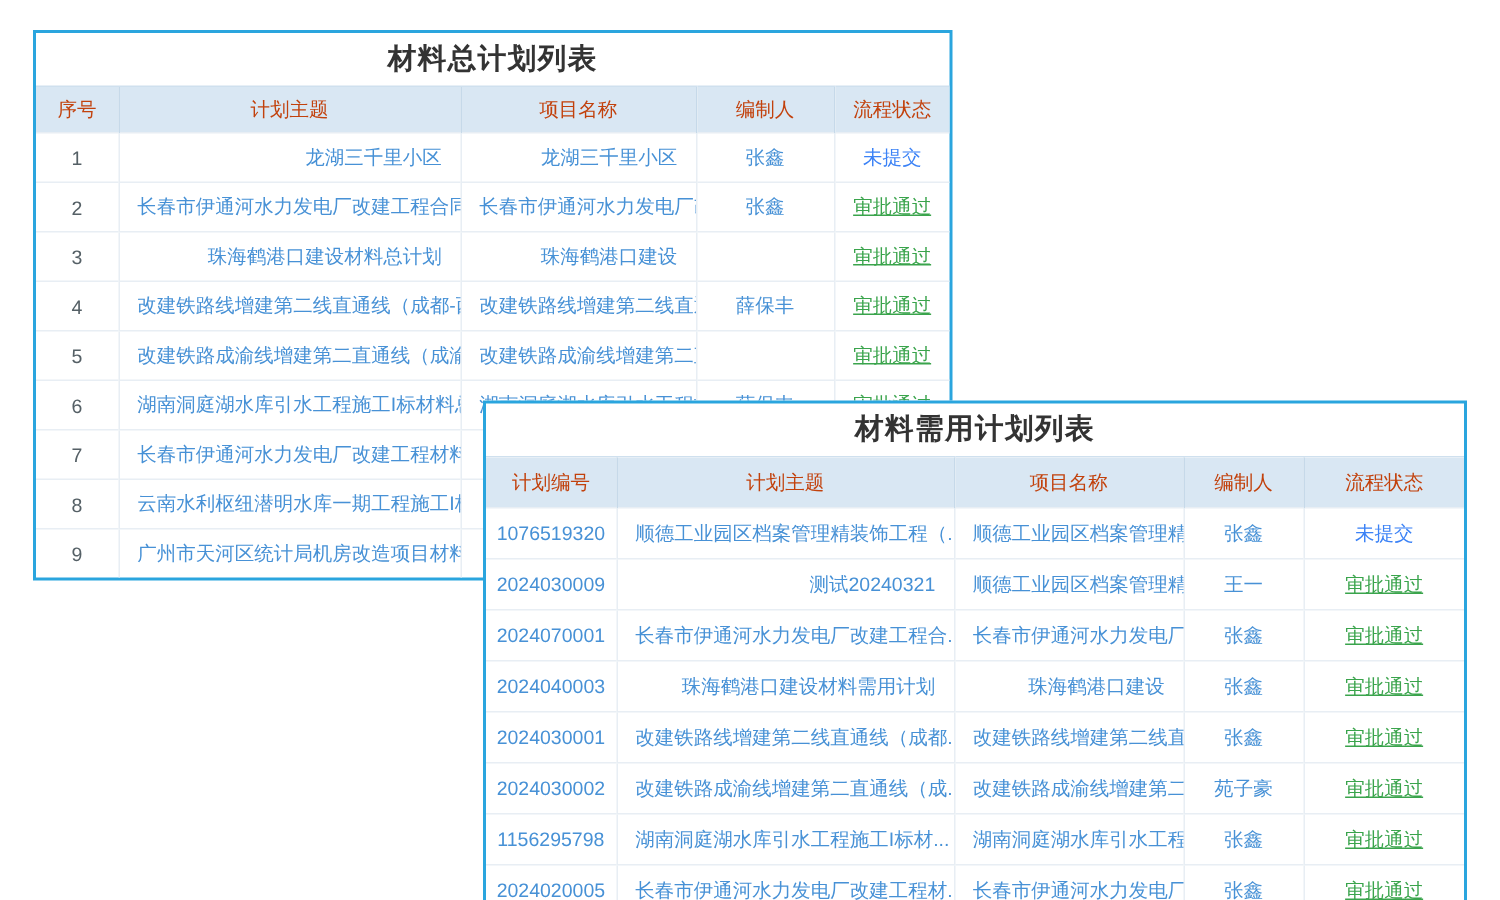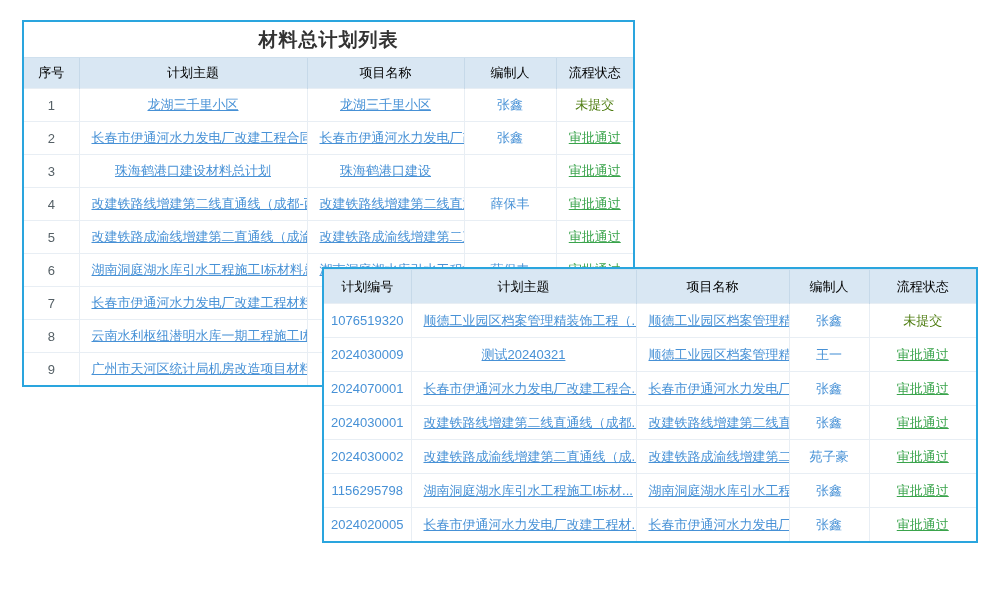--- a/index.html
+++ b/index.html
@@ -13,39 +13,39 @@
     border:2px solid #2aa5de;
   }
   #panel1{left:22px;top:20px;width:613px;}
   #panel2{left:322px;top:267px;width:656px;}
   .panel-title{
     height:35px;line-height:35px;text-align:center;
     font-size:19px;font-weight:bold;color:#333333;letter-spacing:1px;
   }
   table{border-collapse:collapse;table-layout:fixed;width:100%;}
   th{
-    background:#d9e7f3;color:#000000;font-weight:normal;font-size:13px;
+    background:#d9e7f3;color:#c2410c;font-weight:normal;font-size:13px;
     border-top:1px solid #cfe0ee;border-left:1px solid #c6d9e9;
     text-align:center;overflow:hidden;white-space:nowrap;
   }
   th:first-child{border-left:none;}
   #panel1 th{height:28px;}
   #panel2 th{height:31px;}
   td{
     font-size:13px;text-align:center;overflow:hidden;white-space:nowrap;
     border-top:1px solid #e8eef4;border-left:1px solid #e8eef4;
     text-overflow:clip;
   }
   td:first-child{border-left:none;}
   #panel1 td{height:30px;}
   #panel2 td{height:31px;}
-  .c-left{text-align:center;padding:0 12px;text-decoration:underline;}
+  .c-left{text-align:right;padding:0 12px;}
   .c-index{color:#556066;}
   .c-link{color:#4791d6;cursor:pointer;}
-  .st-unsubmitted{color:#4d7c0f;cursor:pointer;}
+  .st-unsubmitted{color:#3b82f6;cursor:pointer;}
   .st-approved{color:#3aa44c;text-decoration:underline;cursor:pointer;margin-left:32px;}
 </style>
 </head>
 <body>
 
 <section class="panel" id="panel1">
   <div class="panel-title">材料总计划列表</div>
   <table>
     <colgroup>
       <col style="width:55px">
@@ -125,20 +125,21 @@
           <td class="c-link c-left">广州市天河区统计局机房改造项目材料总计划</td>
           <td class="c-link c-left"></td>
           <td class="c-link"></td>
           <td></td>
         </tr>
       </tbody>
   </table>
 </section>
 
 <section class="panel" id="panel2">
+  <div class="panel-title">材料需用计划列表</div>
   <table>
     <colgroup>
       <col style="width:87px">
         <col style="width:225px">
         <col style="width:153px">
         <col style="width:80px">
         <col style="width:107px">
     </colgroup>
     <thead>
       <tr>
@@ -165,20 +166,27 @@
           <td class="st-approved">审批通过</td>
         </tr>
         <tr>
           <td class="c-link">2024070001</td>
           <td class="c-link c-left">长春市伊通河水力发电厂改建工程合...</td>
           <td class="c-link c-left">长春市伊通河水力发电厂改建工程</td>
           <td class="c-link">张鑫</td>
           <td class="st-approved">审批通过</td>
         </tr>
         <tr>
+          <td class="c-link">2024040003</td>
+          <td class="c-link c-left">珠海鹤港口建设材料需用计划</td>
+          <td class="c-link c-left">珠海鹤港口建设</td>
+          <td class="c-link">张鑫</td>
+          <td class="st-approved">审批通过</td>
+        </tr>
+        <tr>
           <td class="c-link">2024030001</td>
           <td class="c-link c-left">改建铁路线增建第二线直通线（成都...</td>
           <td class="c-link c-left">改建铁路线增建第二线直通线（成都...</td>
           <td class="c-link">张鑫</td>
           <td class="st-approved">审批通过</td>
         </tr>
         <tr>
           <td class="c-link">2024030002</td>
           <td class="c-link c-left">改建铁路成渝线增建第二直通线（成...</td>
           <td class="c-link c-left">改建铁路成渝线增建第二直通线（成...</td>

